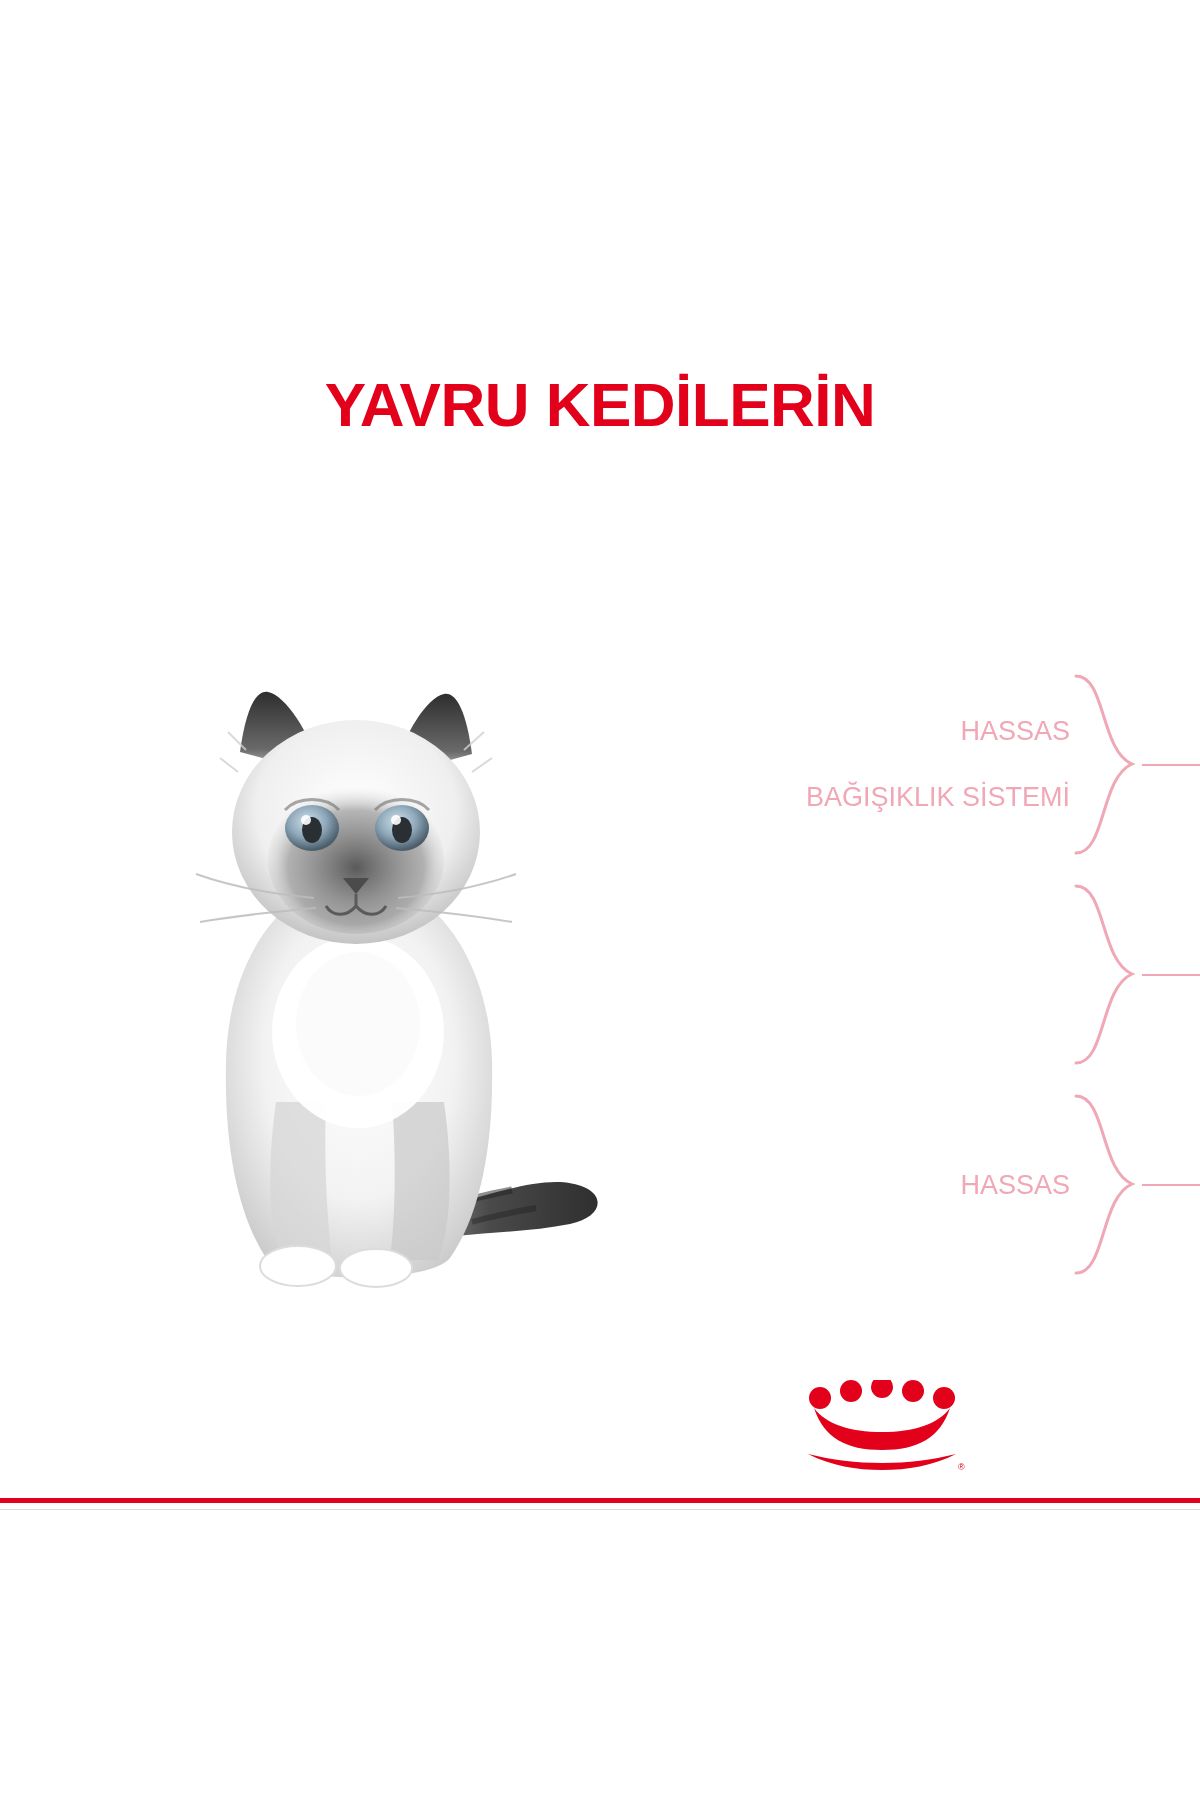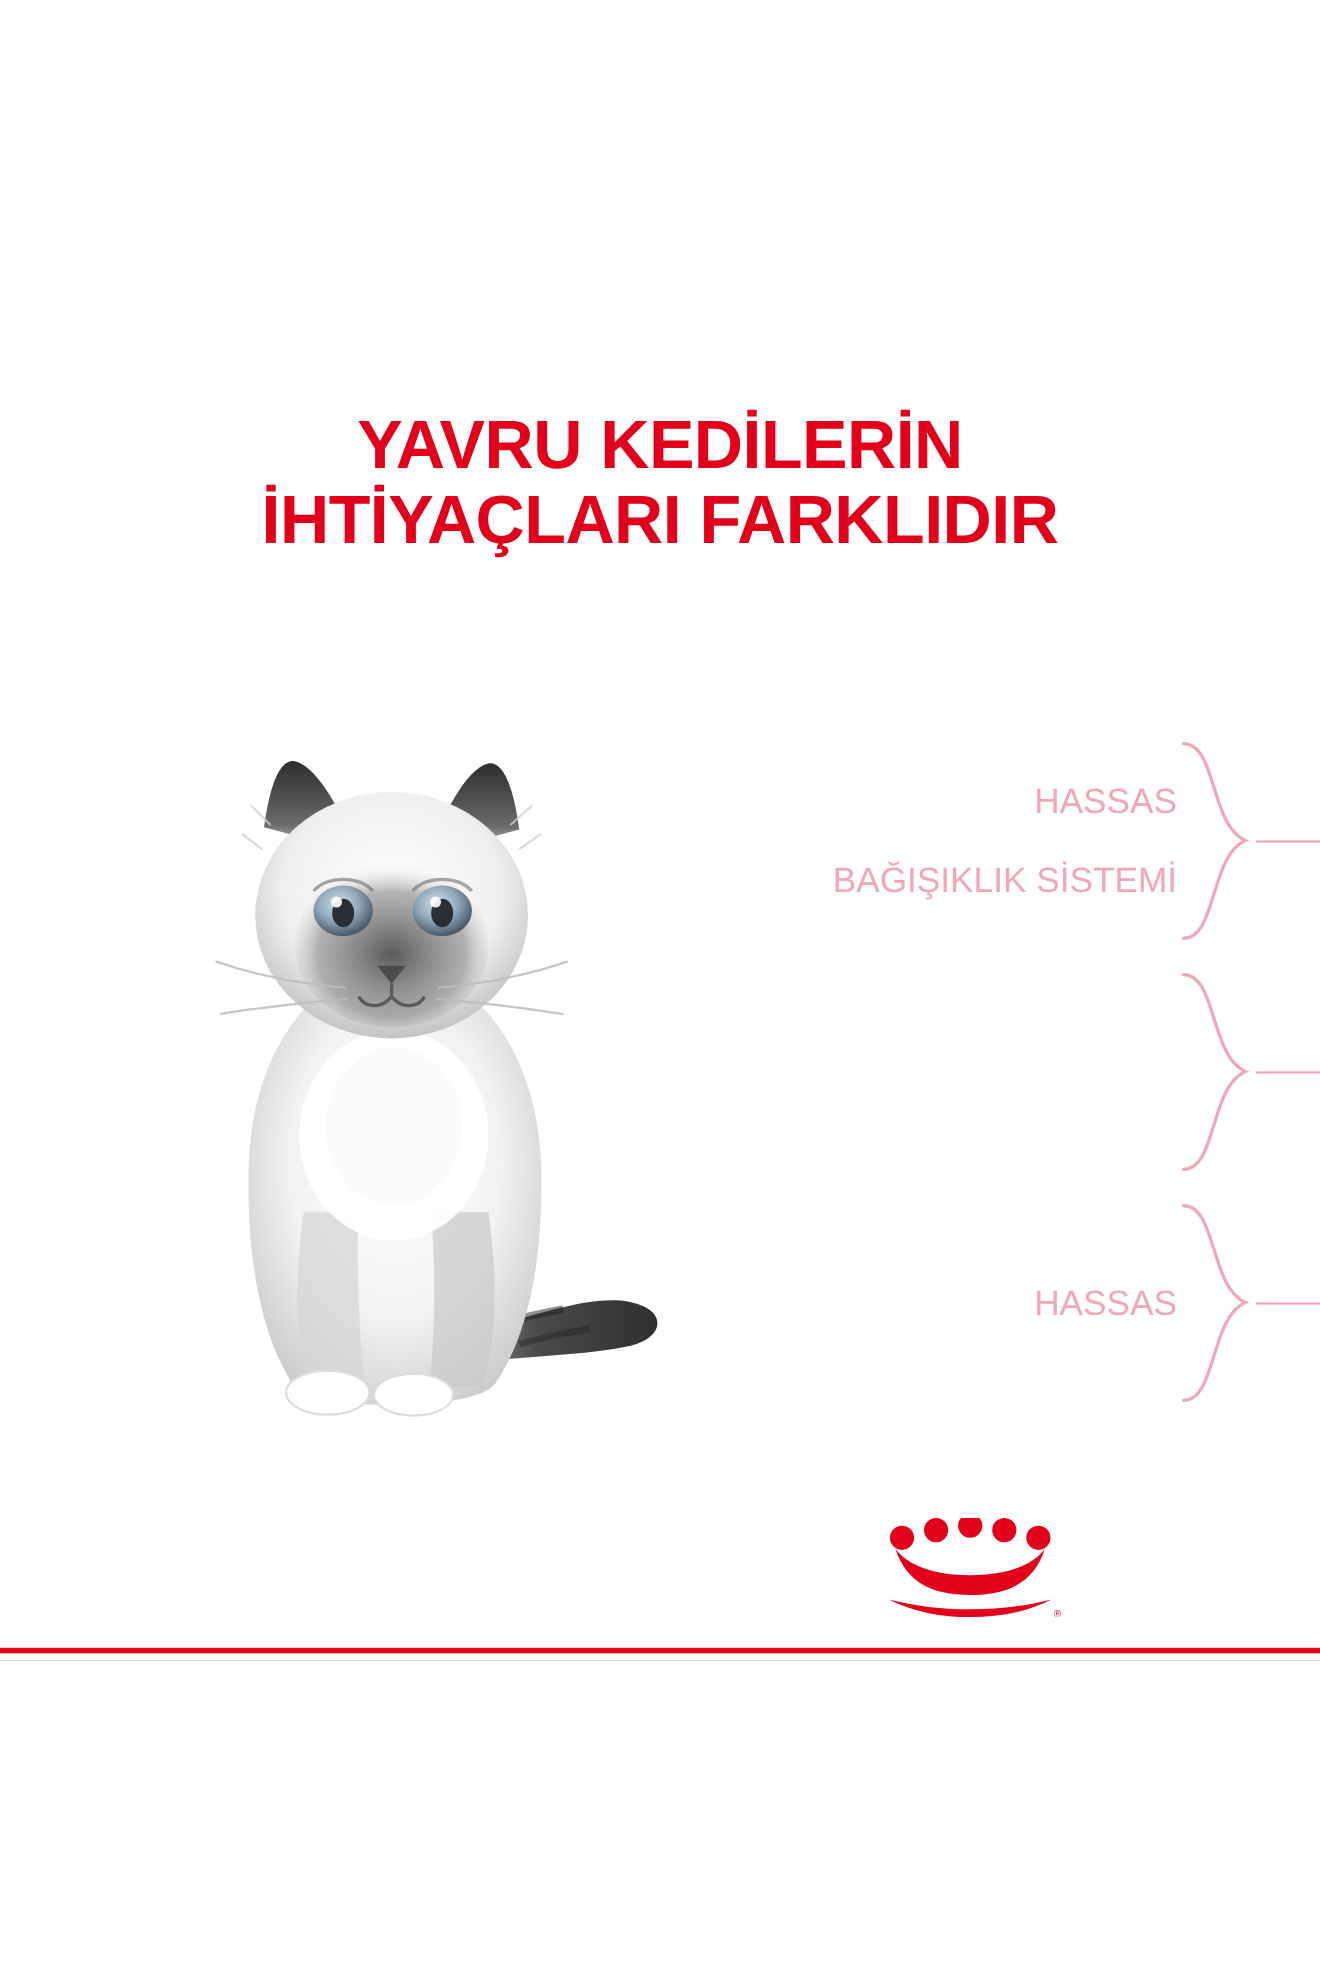--- a/index.html
+++ b/index.html
@@ -68,21 +68,21 @@
     height: 185px;
     margin-bottom: 25px;
   }
   .feature-label {
     position: absolute;
     right: 130px;
     top: 50%;
     transform: translateY(-50%);
     text-align: right;
     color: #f0a7b6;
-    font-size: 32px;
+    font-size: 27px;
     font-weight: normal;
     line-height: 1.28;
     white-space: nowrap;
   }
   .feature-label .l2 { display: block; margin-top: 32px; }
 
   
   .brace {
     position: absolute;
     right: 60px;
@@ -130,21 +130,20 @@
     background: #d9d9d9;
   }
 </style>
 </head>
 <body>
 
 <div class="page">
 
   <div class="headline">
     <span class="line">YAVRU KEDİLERİN</span>
-    <span class="line">İHTİYAÇLARI FARKLIDIR</span>
   </div>
 
   <div class="cat-wrap">
     <svg viewBox="0 0 520 720" xmlns="http://www.w3.org/2000/svg" aria-hidden="true">
       <defs>
         <radialGradient id="bodyG" cx="50%" cy="45%" r="62%">
           <stop offset="0%" stop-color="#ffffff"></stop>
           <stop offset="58%" stop-color="#f2f2f2"></stop>
           <stop offset="100%" stop-color="#c9c9c9"></stop>
         </radialGradient>

